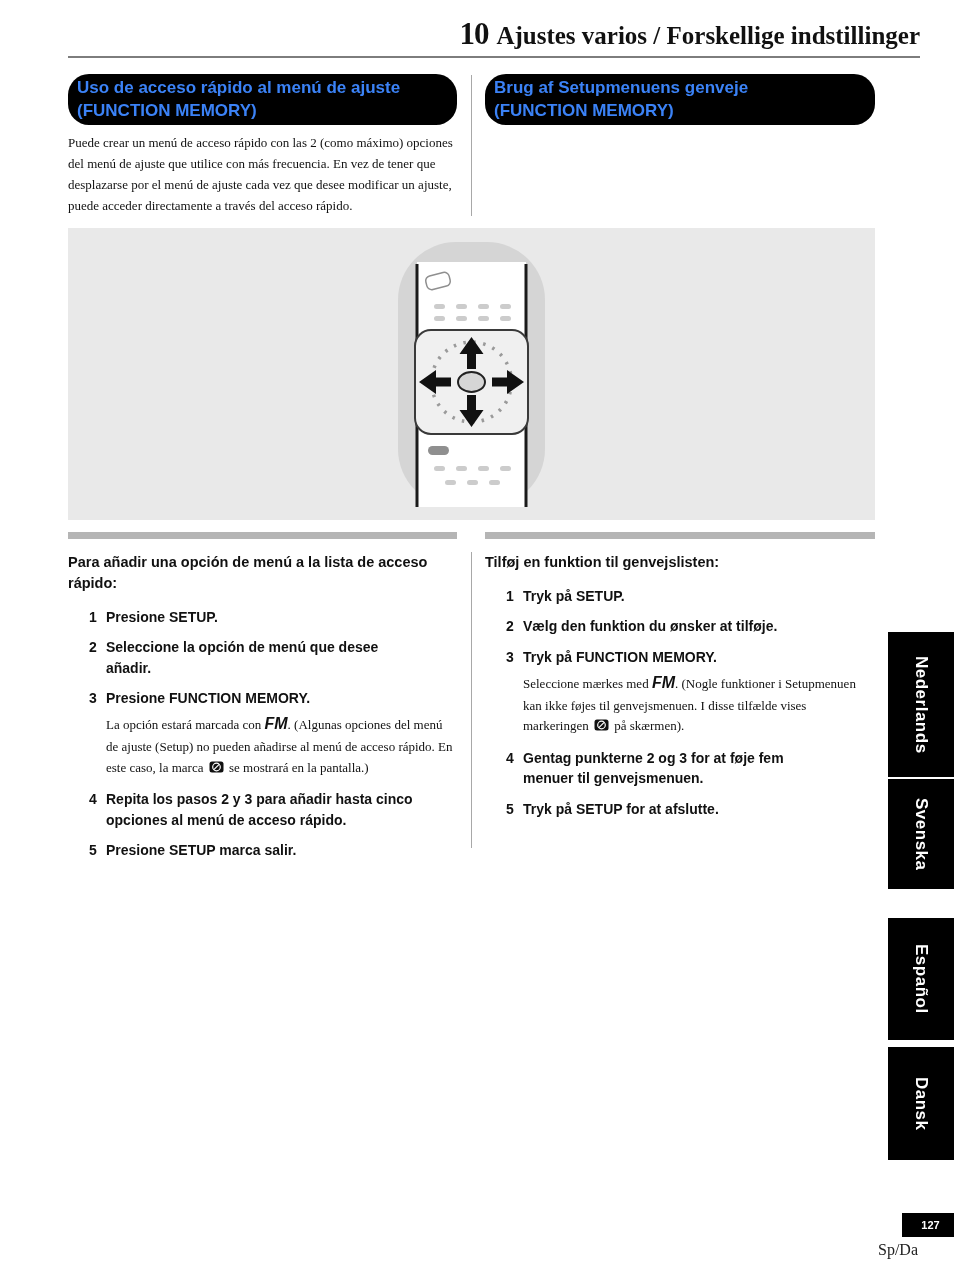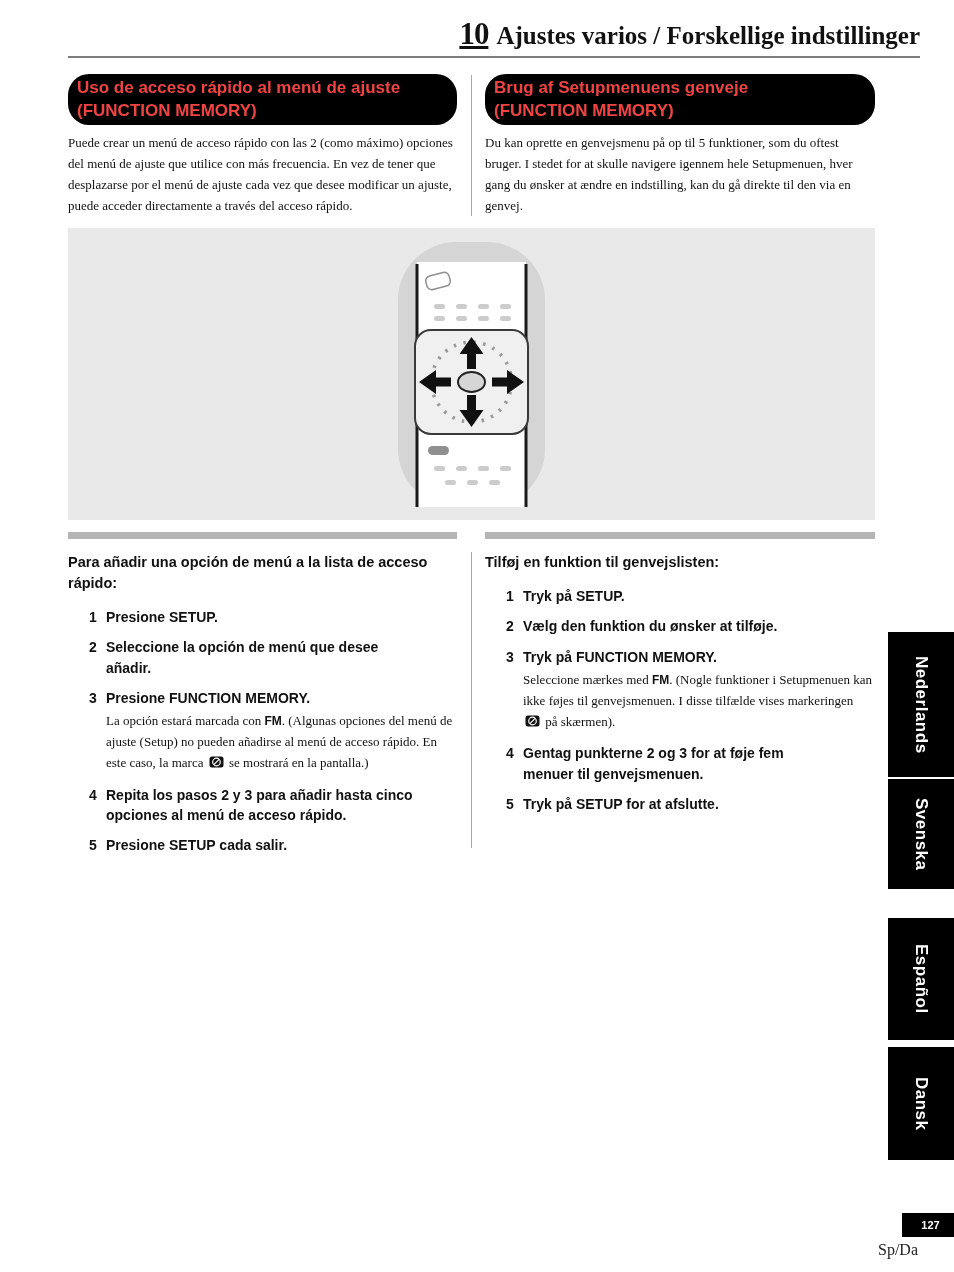--- a/index.html
+++ b/index.html
@@ -10,37 +10,37 @@
     color: #111;
     font-family: "Liberation Serif", serif;
     overflow: hidden;
   }
 
   
   .page-header {
     position: absolute; top: 16px; left: 68px; width: 852px;
     text-align: right; white-space: nowrap;
   }
-  .chapter-num { font-size: 31px; font-weight: bold; letter-spacing: -1px; text-decoration: underline; }
+  .chapter-num { font-size: 31px; font-weight: bold; letter-spacing: -1px; }
   .chapter-title { font-size: 25px; font-weight: bold; margin-left: 8px; }
   .header-rule {
     position: absolute; top: 56px; left: 68px; width: 852px; height: 2px;
     background: #7d7d7d;
   }
 
   
   .col-left  { position: absolute; left: 68px;  width: 389px; }
   .col-right { position: absolute; left: 485px; width: 390px; }
   .top-section { top: 74px; }
   .v-divider { position: absolute; width: 1px; background: #a8a8a8; left: 471px; }
   .v-divider.top { top: 75px; height: 141px; }
   .v-divider.bottom { top: 552px; height: 296px; }
 
   .col-heading {
-    background: #000; color: #ef4444;
+    background: #000; color: #3b82f6;
     font-family: "Liberation Sans", sans-serif;
     font-weight: bold; font-size: 17px; line-height: 23px;
     padding: 2px 10px 3px 9px;
     border-radius: 21px;
   }
   .intro {
     margin-top: 7px;
     font-size: 13px; line-height: 1.62;
   }
 
@@ -74,21 +74,21 @@
   .step-text {
     font-family: "Liberation Sans", sans-serif;
     font-weight: bold; font-size: 14px; line-height: 1.45;
     padding-right: 40px;
   }
   .step-detail {
     margin-top: 3px;
     font-family: "Liberation Serif", serif;
     font-size: 13px; line-height: 1.6;
   }
-  .step-detail b { font-family: "Liberation Sans", sans-serif; font-size: 12px; }
+  .step-detail b { font-family: "Liberation Sans", sans-serif; font-size: 16px; font-style: italic; }
   .no-icon { display: inline-block; vertical-align: -1px; margin: 0 2px; }
 
   
   .lang-tab {
     position: absolute; left: 888px; width: 66px; background: #000;
     color: #fff; font-family: "Liberation Sans", sans-serif;
     font-weight: bold; font-size: 17px; letter-spacing: 0.5px;
     writing-mode: vertical-rl;
     display: flex; align-items: center; justify-content: center;
   }
@@ -123,21 +123,20 @@
     <div>(FUNCTION MEMORY)</div>
   </div>
   <div class="intro">Puede crear un menú de acceso rápido con las 2 (como máximo) opciones del menú de ajuste que utilice con más frecuencia. En vez de tener que desplazarse por el menú de ajuste cada vez que desee modificar un ajuste, puede acceder directamente a través del acceso rápido.</div>
 </div>
 
 <div class="col-right top-section">
   <div class="col-heading">
     <div>Brug af Setupmenuens genveje</div>
     <div>(FUNCTION MEMORY)</div>
   </div>
-  <div class="intro">Du kan oprette en genvejsmenu på op til 5 funktioner, som du oftest bruger. I stedet for at skulle navigere igennem hele Setupmenuen, hver gang du ønsker at ændre en indstilling, kan du gå direkte til den via en genvej.</div>
 </div>
 
 <div class="v-divider top"></div>
 
 <div class="illustration-panel">
   <svg width="175" height="265" viewBox="0 0 175 265">
     <rect x="14" y="0" width="147" height="265" rx="58" fill="#d5d5d5"></rect>
     <rect x="33" y="20" width="109" height="245" fill="#ffffff"></rect>
     <line x1="33" y1="22" x2="33" y2="265" stroke="#1a1a1a" stroke-width="3"></line>
     <line x1="142" y1="22" x2="142" y2="265" stroke="#1a1a1a" stroke-width="3"></line>
@@ -203,21 +202,21 @@
     </div>
     <div class="step">
       <div class="step-num">4</div>
       <div class="step-body">
           <div class="step-text">Repita los pasos 2 y 3 para añadir hasta cinco opciones al menú de acceso rápido.</div>
         </div>
     </div>
     <div class="step">
       <div class="step-num">5</div>
       <div class="step-body">
-          <div class="step-text">Presione SETUP cada salir.</div>
+          <div class="step-text">Presione SETUP marca salir.</div>
         </div>
     </div>
   </div>
 </div>
 
 <div class="col-right bottom-section">
   <div class="proc-heading">Tilføj en funktion til genvejslisten:</div>
   <div class="steps">
     <div class="step">
       <div class="step-num">1</div>

